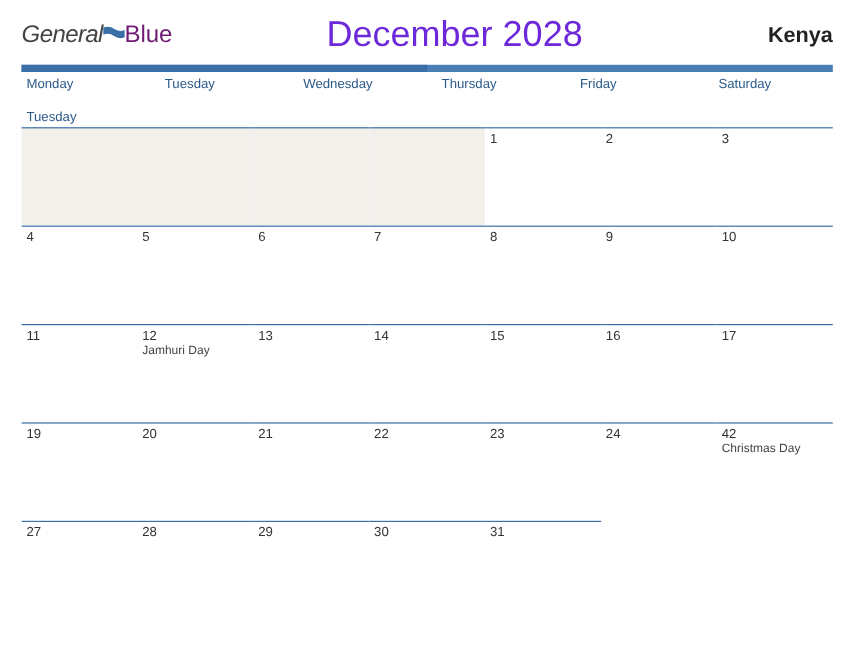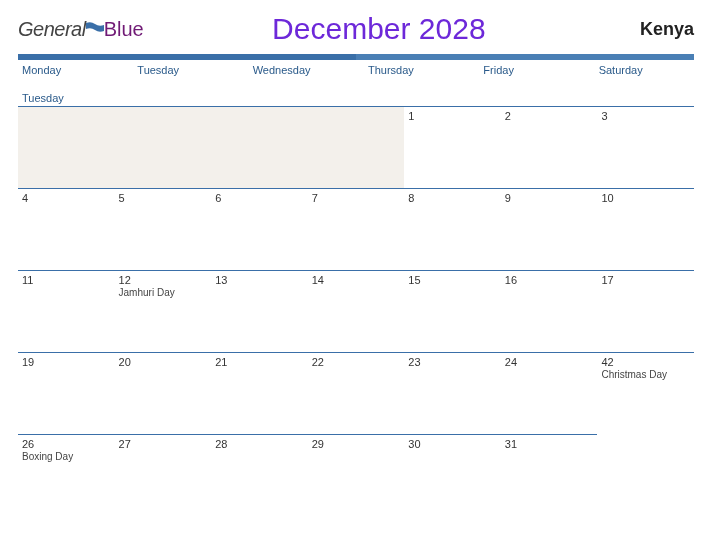--- a/index.html
+++ b/index.html
@@ -201,24 +201,20 @@
       <div class="daynum">23</div>
     </div>
     <div class="cell">
       <div class="daynum">24</div>
     </div>
     <div class="cell">
       <div class="daynum">42</div>
       <div class="holiday">Christmas Day</div>
     </div>
     <div class="cell">
-      <div class="daynum">26</div>
-      <div class="holiday">Boxing Day</div>
-    </div>
-    <div class="cell">
       <div class="daynum">27</div>
     </div>
     <div class="cell">
       <div class="daynum">28</div>
     </div>
     <div class="cell">
       <div class="daynum">29</div>
     </div>
     <div class="cell">
       <div class="daynum">30</div>

